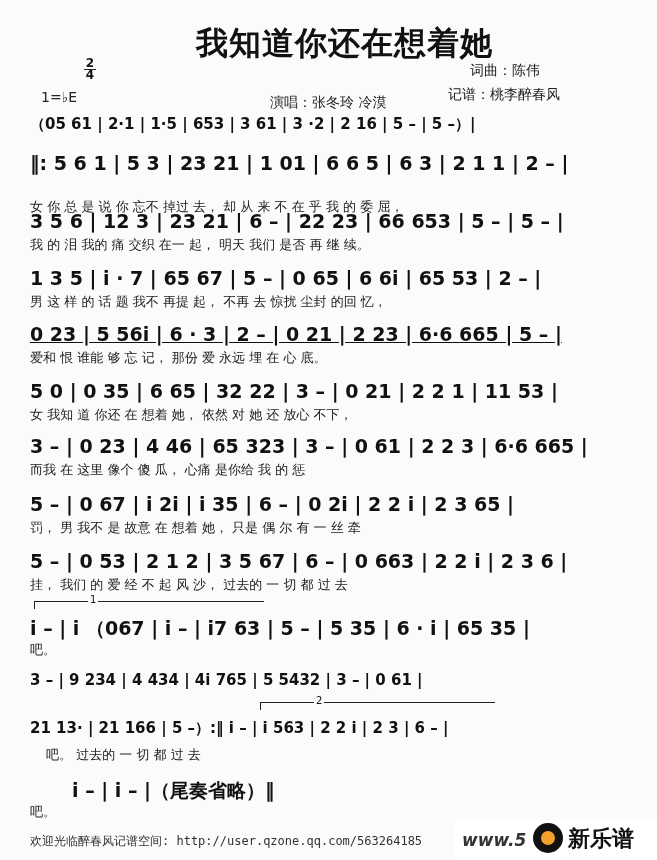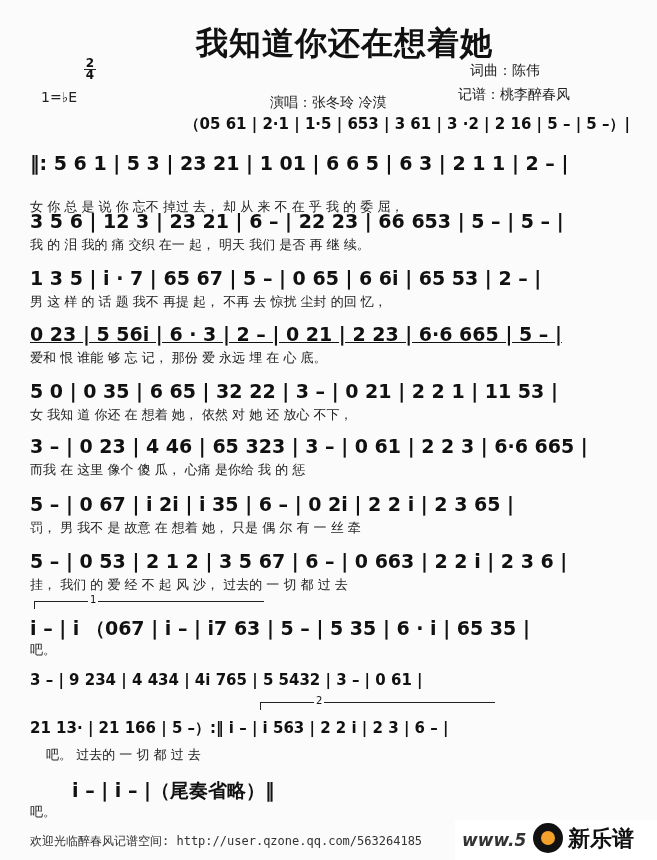--- a/index.html
+++ b/index.html
@@ -7,21 +7,21 @@
   body { position: relative; font-family: "DejaVu Sans", sans-serif; color: #111; }
   .title { position: absolute; left: 16px; width: 657px; top: 22px; text-align: center;
            font-family: "DejaVu Serif", serif; font-weight: bold; font-size: 32px; letter-spacing: 1px; }
   .meta { position: absolute; font-size: 14px; color: #222; white-space: nowrap; }
   .key { left: 41px; top: 62px; font-size: 14px; margin-top: 27px; }
   .timesig { position: absolute; left: 84px; top: 58px; width: 12px; text-align: center;
              font-size: 12px; line-height: 11px; font-weight: bold; }
   .timesig .ln { display: block; border-bottom: 1px solid #222; }
   .singer { left: 270px; top: 62px; margin-top: 32px; }
   .composer { left: 470px; top: 62px; }
-  .notator { left: 458px; top: 86px; }
+  .notator { left: 448px; top: 86px; }
 
   .row { position: absolute; left: 30px; width: 600px; height: 24px;
          font-weight: bold; font-size: 19px; white-space: nowrap; }
   .row.small { font-size: 15px; }
   .lyr { position: absolute; left: 30px; width: 600px; height: 18px; font-size: 13px; white-space: nowrap; color: #222; }
   .footer { position: absolute; left: 30px; top: 833px; font-size: 12px; color: #333;
             font-family: "DejaVu Sans Mono", monospace; }
   .wm { position: absolute; left: 455px; top: 820px; width: 202px; height: 40px; background: #fff; }
   .wm-text { position: absolute; left: 462px; top: 830px; font-size: 17px; font-weight: bold;
              font-style: italic; color: #333; }
@@ -40,21 +40,21 @@
 <div class="title">我知道你还在想着她</div>
 <div class="meta key">1=♭E</div>
 <div class="timesig">
   <span class="ln">2</span>
   <span>4</span>
 </div>
 <div class="meta singer">演唱：张冬玲 冷漠</div>
 <div class="meta composer">词曲：陈伟</div>
 <div class="meta notator">记谱：桃李醉春风</div>
 
-<div class="row small" style="top:115px;text-align:right;">（05 61 | 2·1 | 1·5 | 653 | 3 61 | 3 ·2 | 2 16 | 5 – | 5 –）|</div>
+<div class="row small" style="top:115px;">（05 61 | 2·1 | 1·5 | 653 | 3 61 | 3 ·2 | 2 16 | 5 – | 5 –）|</div>
 
 <div class="row" style="top:152px;">‖: 5 6 1 | 5 3 | 23 21 | 1 01 | 6 6 5 | 6 3 | 2 1 1 | 2 – |</div>
 <div class="lyr" style="top:178px;margin-top:20px;">女 你 总 是 说 你 忘不 掉过 去， 却 从 来 不 在 乎 我 的 委 屈，</div>
 
 <div class="row" style="top:210px;">3 5 6 | 12 3 | 23 21 | 6 – | 22 23 | 66 653 | 5 – | 5 – |</div>
 <div class="lyr" style="top:236px;">我 的 泪 我的 痛 交织 在一 起， 明天 我们 是否 再 继 续。</div>
 
 <div class="row" style="top:267px;">1 3 5 | i · 7 | 65 67 | 5 – | 0 65 | 6 6i | 65 53 | 2 – |</div>
 <div class="lyr" style="top:293px;">男 这 样 的 话 题 我不 再提 起， 不再 去 惊扰 尘封 的回 忆，</div>
 

